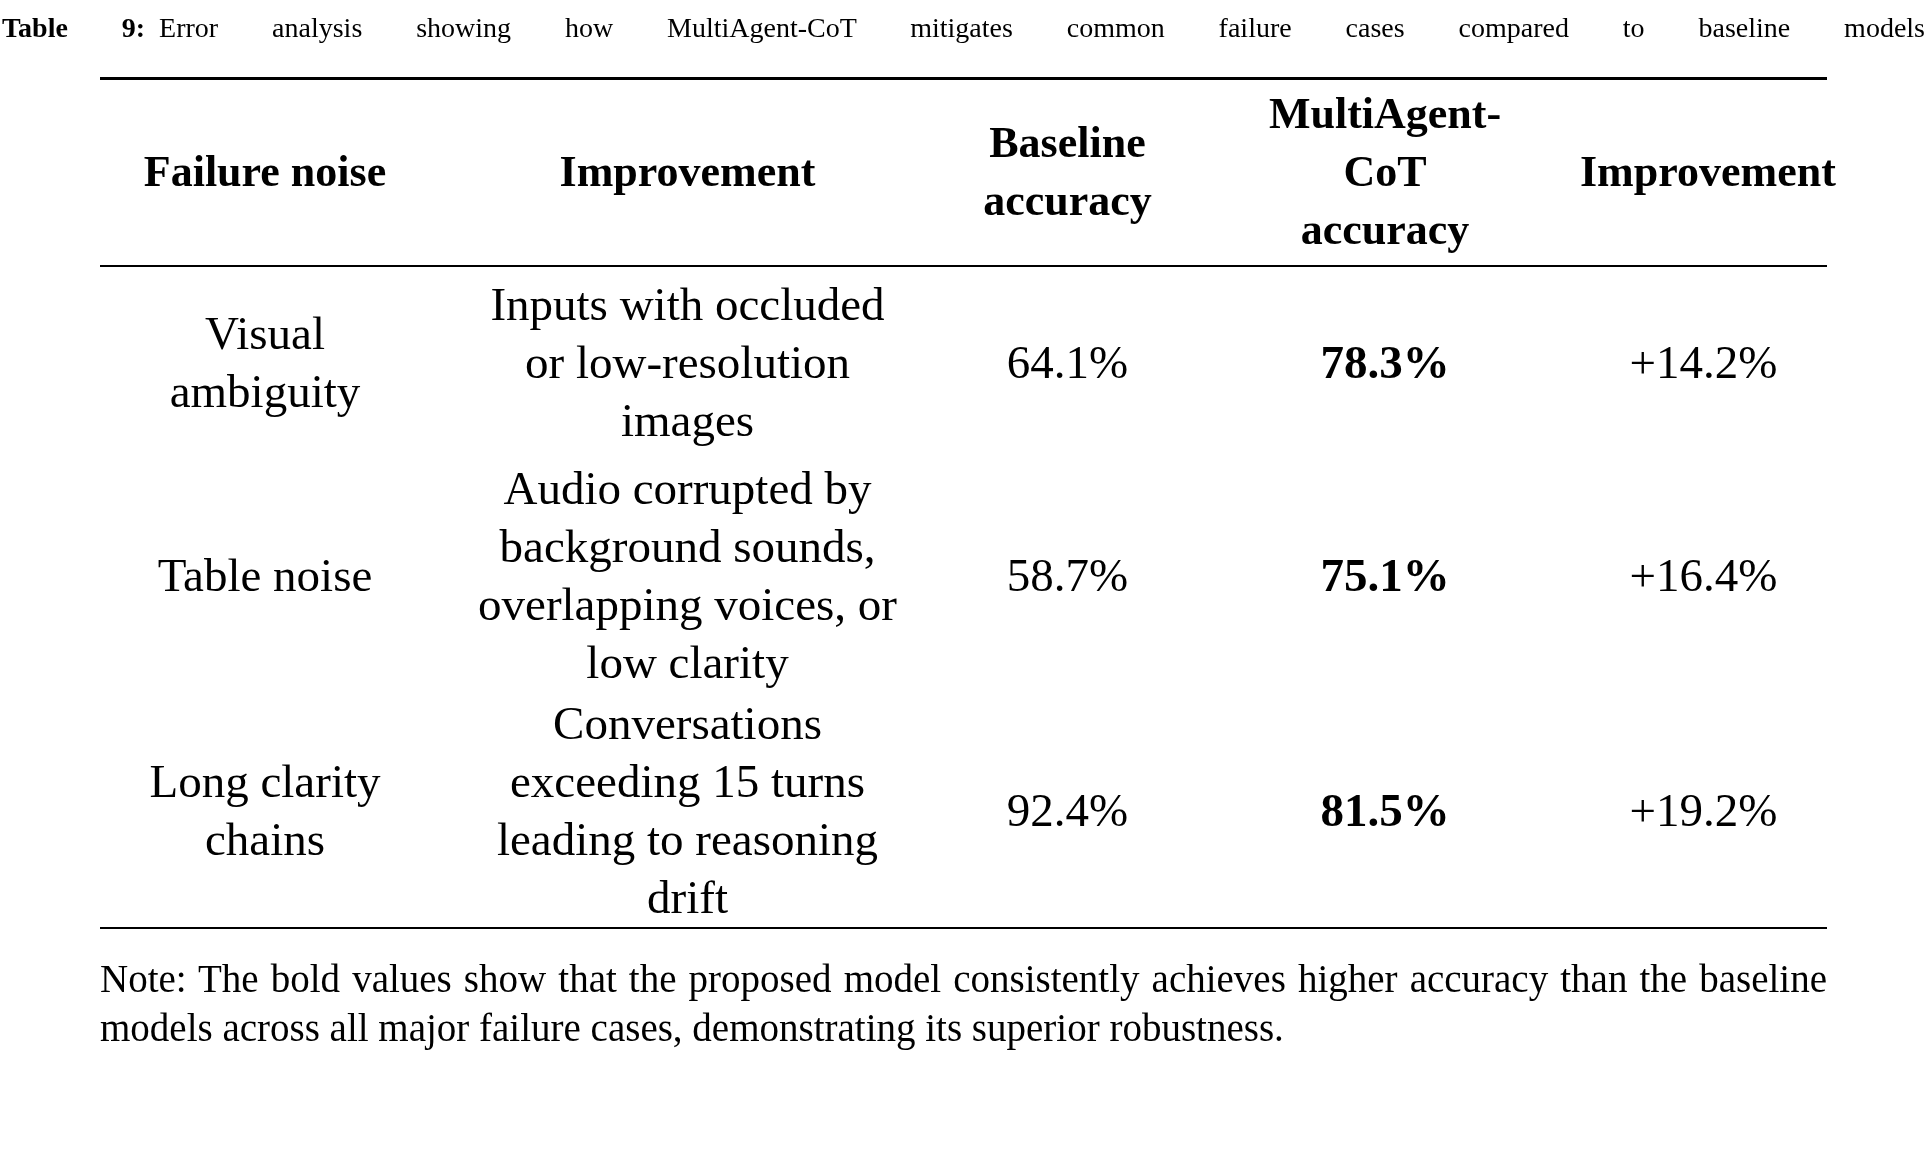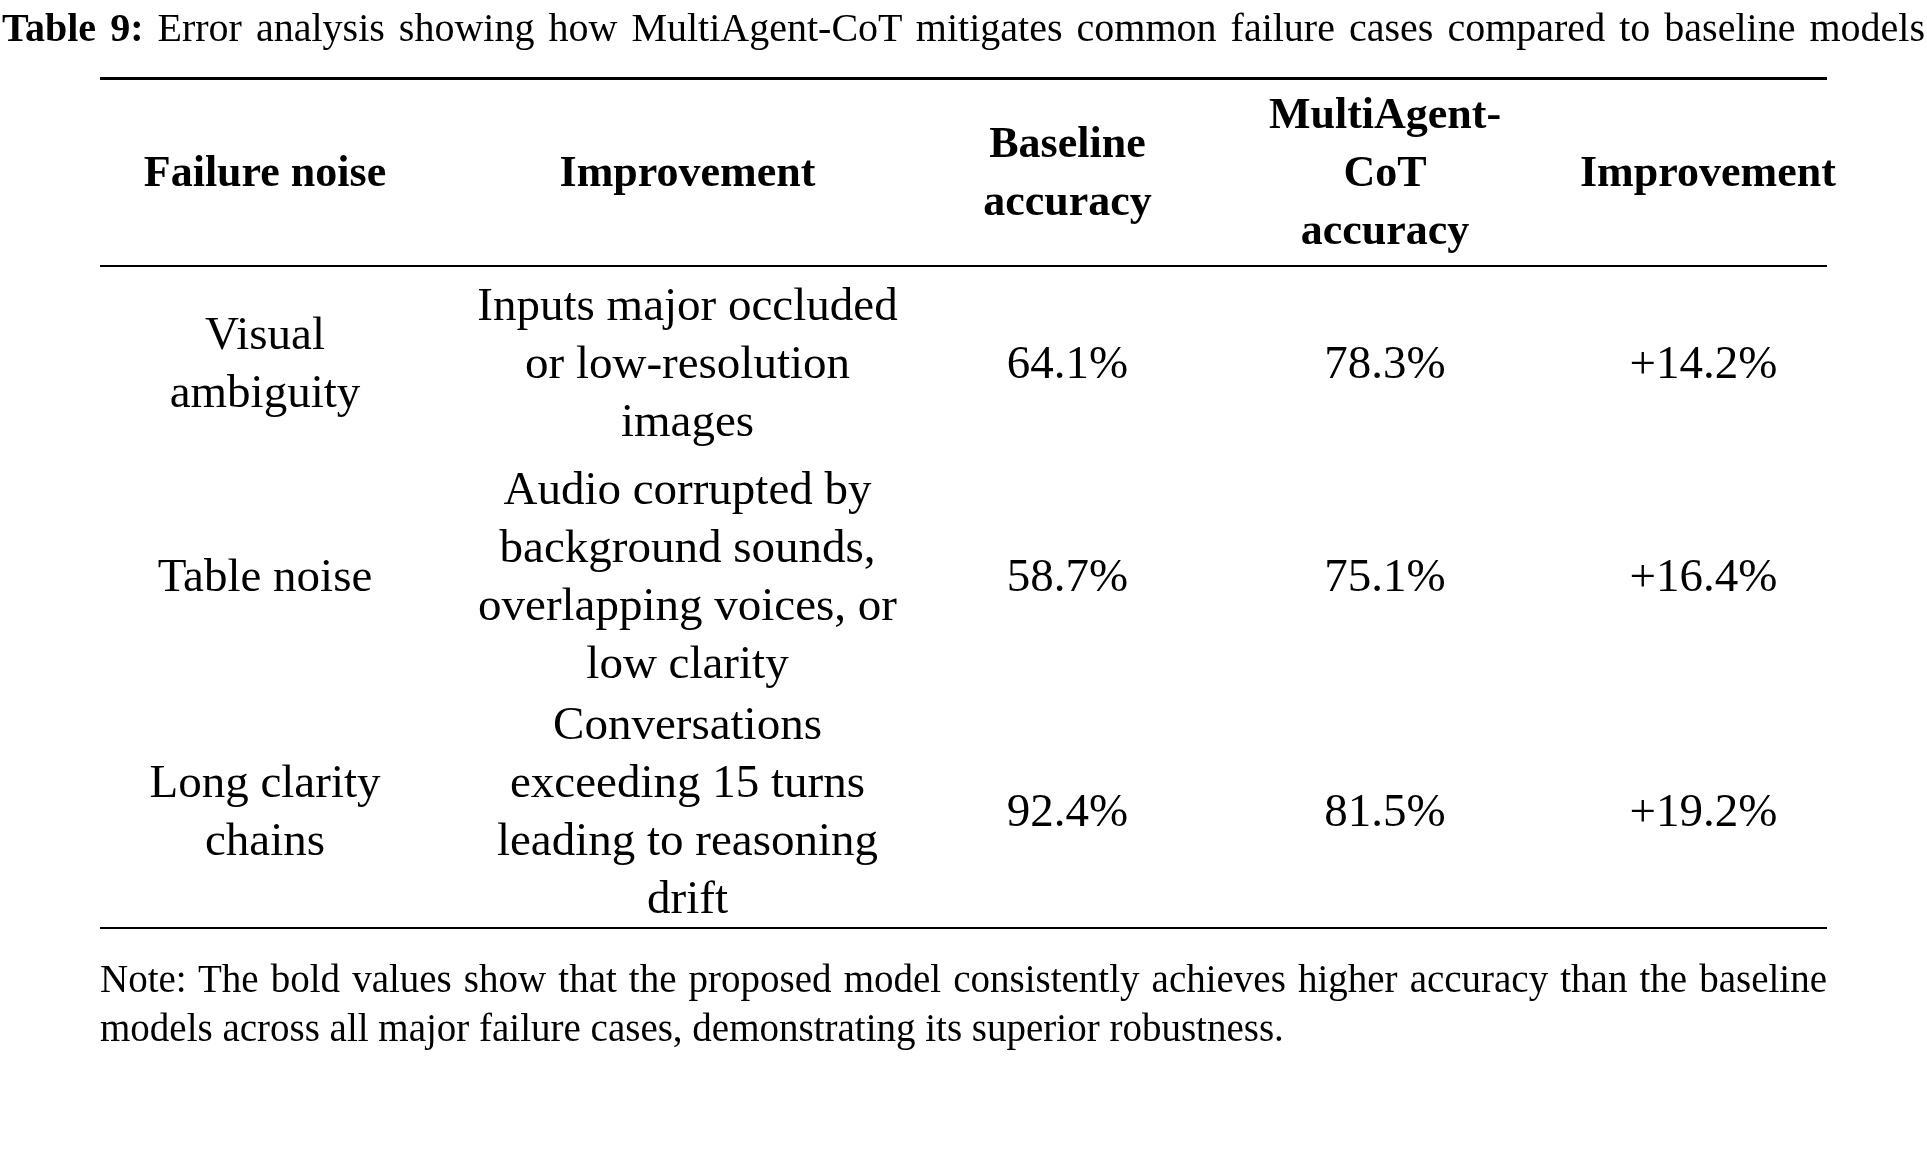--- a/index.html
+++ b/index.html
@@ -13,21 +13,21 @@
     overflow: hidden;
     color: #000000;
     font-family: "Liberation Serif", serif;
     position: relative;
   }
 
   
   .caption {
     width: 1923px;
     margin: 6px 2px 0 2px;
-    font-size: 40px;
+    font-size: 28px;
     line-height: 44px;
     text-align: justify;
     text-align-last: justify;
     white-space: nowrap;
   }
   .caption .cap-label {
     font-weight: bold;
     margin-right: 14px;
   }
 
@@ -55,21 +55,21 @@
     line-height: 58px;
     font-weight: bold;
     border-bottom: 2.5px solid #000000;
   }
   table.results td {
     font-size: 47px;
     line-height: 58px;
     font-weight: normal;
   }
   table.results td.emph {
-    font-weight: normal;
+    font-weight: bold;
   }
   tr.row-1 { height: 192px; }
   tr.row-2 { height: 235px; }
   tr.row-3 { height: 235px; }
   tr.row-4 { height: 118px; }
 
   
   .note {
     width: 1727px;
     margin: 25px 0 0 100px;
@@ -102,21 +102,21 @@
       <th>MultiAgent-
 CoT
 accuracy</th>
       <th>Improvement</th>
     </tr>
   </thead>
   <tbody>
     <tr class="row-1">
       <td>Visual
 ambiguity</td>
-      <td>Inputs major occluded
+      <td>Inputs with occluded
 or low-resolution
 images</td>
       <td>64.1%</td>
       <td class="emph">78.3%</td>
       <td>+14.2%</td>
     </tr>
     <tr class="row-2">
       <td>Table noise</td>
       <td>Audio corrupted by
 background sounds,

